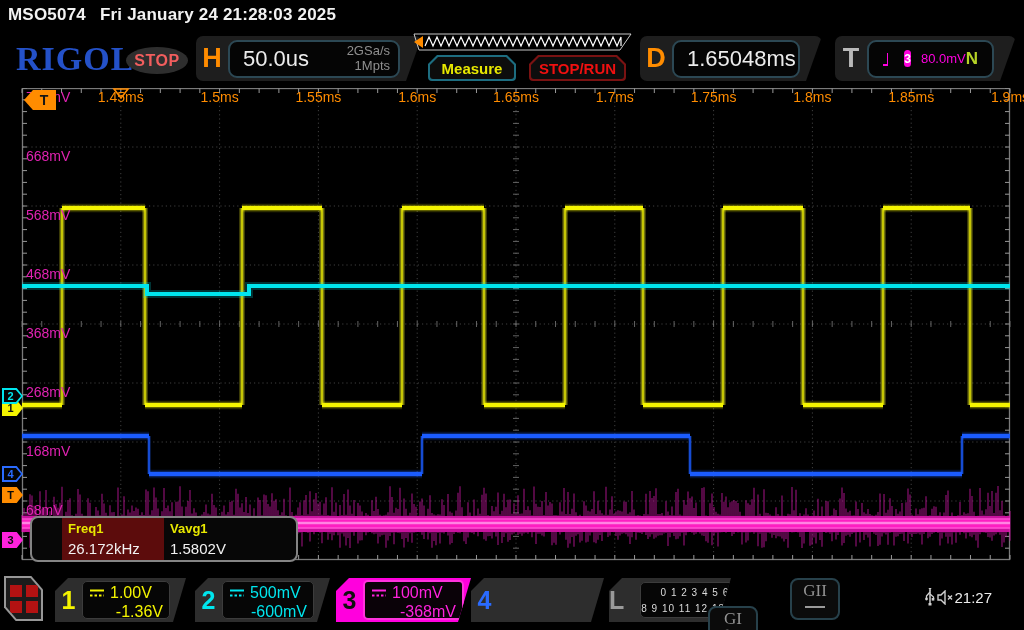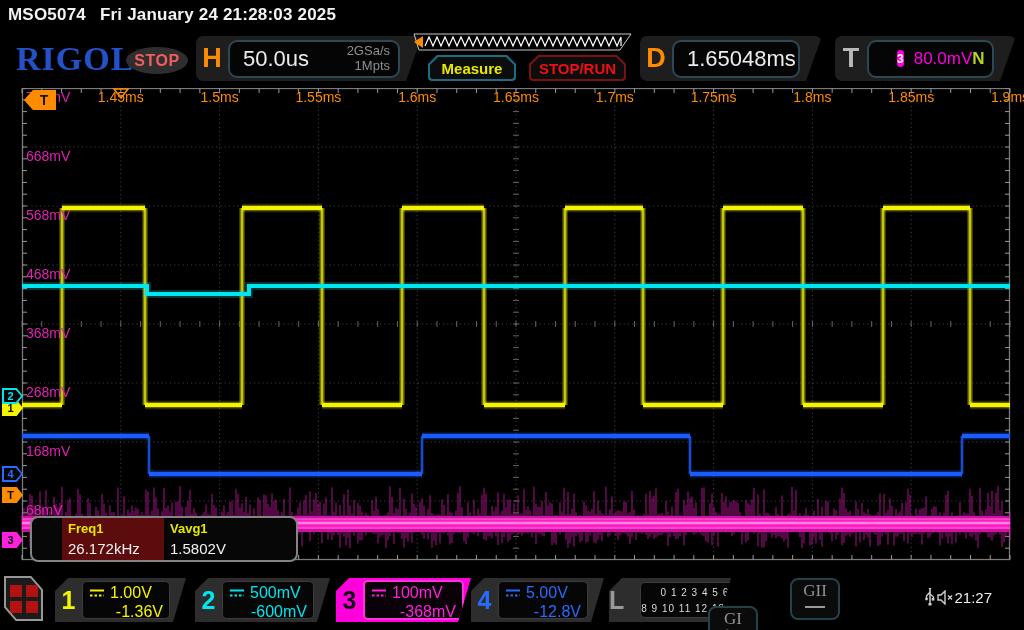--- a/index.html
+++ b/index.html
@@ -20,21 +20,21 @@
   .hgroup .tletter{color:#b9b9b9;}
   .gbox{flex:1;height:34px;background:#050505;border:2px solid #2c4854;border-radius:9px;
         margin-right:22px;display:flex;align-items:center;overflow:hidden;}
   #h-group{left:196px;top:36px;width:226px;height:45px;}
   #d-group{left:640px;top:36px;width:182px;height:45px;}
   #t-group{left:835px;top:36px;width:181px;height:45px;}
   .bigval{font-size:22px;color:#ececec;padding-left:13px;white-space:nowrap;}
   .srwrap{margin-left:auto;text-align:right;padding-right:8px;font-size:13px;color:#8f8f8f;line-height:1.1;}
   .trig-badge{width:17px;height:17px;background:#ff00dd;border-radius:4px;color:#fff;font-size:12px;
               font-weight:bold;display:flex;align-items:center;justify-content:center;margin-left:16px;}
-  .trig-level{color:#ff00e0;font-size:17px;margin-left:10px;}
+  .trig-level{color:#ff00e0;font-size:13px;margin-left:10px;}
   .trig-n{color:#b6d327;font-size:17px;font-weight:bold;margin-left:auto;margin-right:14px;}
   .zigzag{left:413px;top:33px;width:220px;height:20px;}
   .hbtn{height:26px;background:#0d0d0d;display:flex;align-items:center;justify-content:center;
         font-size:15px;font-weight:bold;border-radius:4px;
         clip-path:polygon(9px 0,calc(100% - 9px) 0,100% 9px,100% 100%,0 100%,0 9px);}
   .hbtn .inner{position:absolute;inset:2px;display:flex;align-items:center;justify-content:center;border-radius:3px;
         clip-path:polygon(8px 0,calc(100% - 8px) 0,100% 8px,100% 100%,0 100%,0 8px);background:#0d0d0d;}
   #measure-btn{left:428px;top:55px;width:88px;background:#1d6d80;}
   #measure-btn .inner{color:#e8e800;}
   #stoprun-btn{left:529px;top:55px;width:97px;background:#7a1212;}
@@ -624,30 +624,20 @@
             <line x1="1" y1="7.5" x2="15" y2="7.5" stroke="var(--ch)" stroke-width="2" stroke-dasharray="2.5 2"></line>
           </svg>
         <span>100mV</span>
         </div>
       <div class="chrow2">-368mV</div>
     </div>
   </div>
 
   <div class="chblock" id="ch4" style="--ch: #2a6bff;">
     <div class="chnum">4</div>
-    <div class="chbox">
-      <div class="chrow1">
-          <svg width="16" height="10">
-            <line x1="1" y1="2.5" x2="15" y2="2.5" stroke="var(--ch)" stroke-width="2"></line>
-            <line x1="1" y1="7.5" x2="15" y2="7.5" stroke="var(--ch)" stroke-width="2" stroke-dasharray="2.5 2"></line>
-          </svg>
-        <span>5.00V</span>
-        </div>
-      <div class="chrow2">-12.8V</div>
-    </div>
   </div>
 
   <div class="chblock" id="la-block">
     <div class="chnum" style="color:#9a9a9a">L</div>
     <div class="lbox">
       <div>0 1 2 3  4 5 6 7</div>
       <div>8 9 10 11  12 13 14 15</div>
     </div>
   </div>
 

